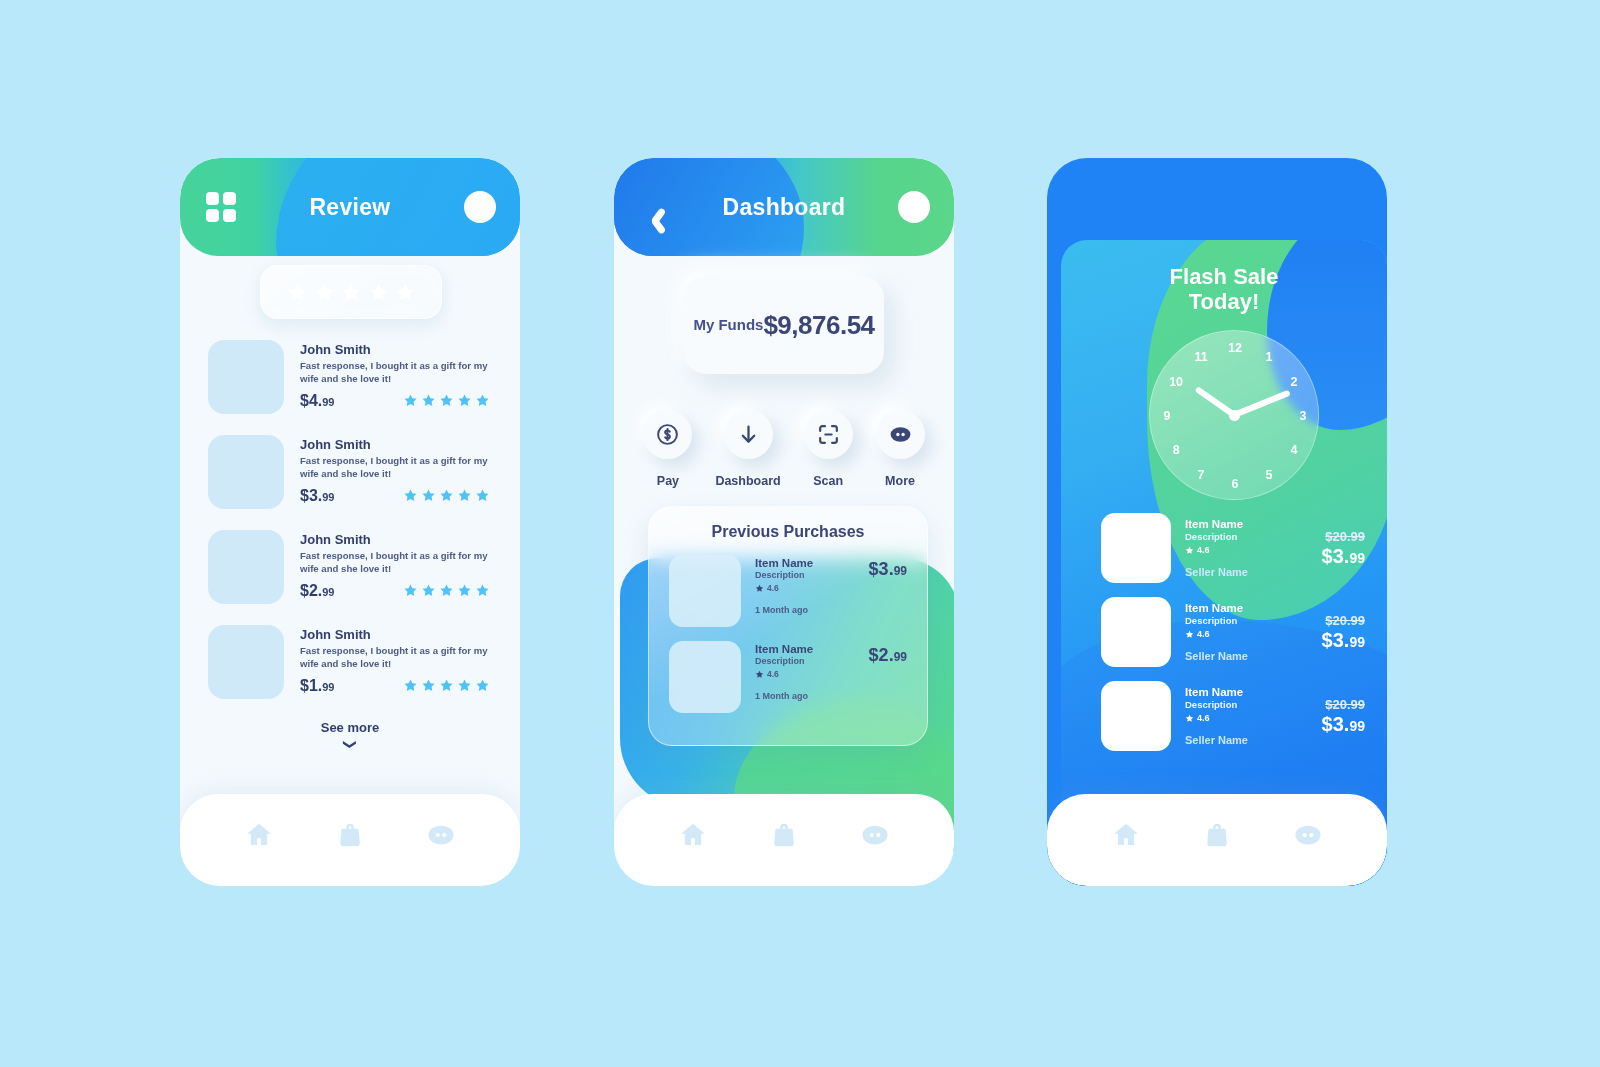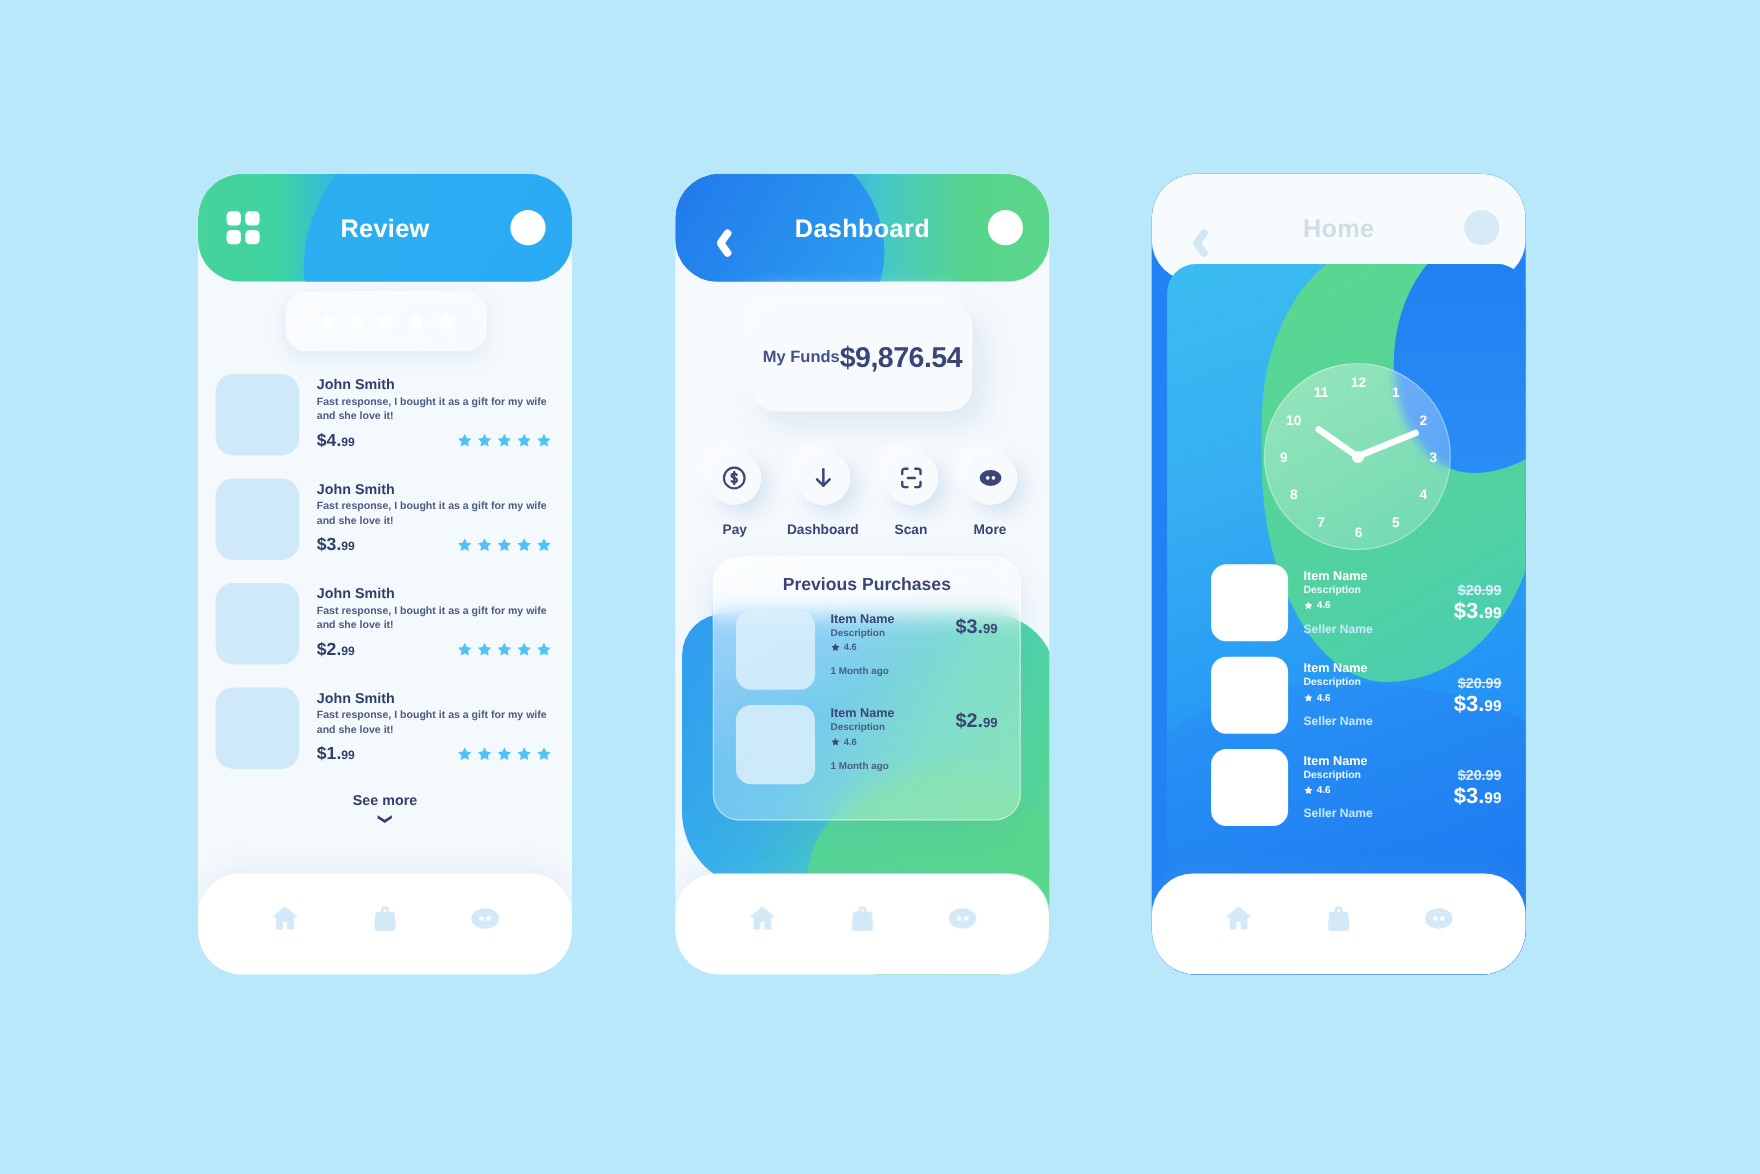--- a/index.html
+++ b/index.html
@@ -78,21 +78,21 @@
     background: linear-gradient(135deg, rgba(255,255,255,.55), rgba(255,255,255,.30));
     border: 1.5px solid rgba(255,255,255,.6);
     backdrop-filter: blur(6px);
     display:flex; align-items:center; justify-content:center; gap: 6px;
     box-shadow: 0 6px 18px rgba(100,160,200,.16);
   }
   .star { display:inline-block; width: 21px; height: 21px; }
   .star svg { width:100%; height:100%; display:block; }
 
   .review-list { position:absolute; top: 182px; left: 0; width: 340px; }
-  .review-row { display:flex; gap: 16px; padding: 0 16px; margin-bottom: 21px; }
+  .review-row { display:flex; gap: 16px; padding: 0 28px; margin-bottom: 21px; }
   .thumb { width: 76px; height: 74px; border-radius: 16px; background: #cfe9f8; flex: none; }
   .rev-body { flex: 1; padding-top: 2px; }
   .rev-name { font-size: 13px; font-weight: 700; color: #313f6e; margin-bottom: 3px; }
   .rev-text { font-size: 9.6px; line-height: 1.35; color: #4d5b86; font-weight: 600; margin-bottom: 6px; }
   .rev-foot { display:flex; align-items:center; justify-content: space-between; padding-right: 2px; }
   .price { font-size: 16px; font-weight: 700; color: #313f6e; }
   .price .cents { font-size: 11px; }
   .stars-sm { display:flex; gap: 3px; }
   .stars-sm .star { width: 15px; height: 15px; }
 
@@ -565,35 +565,30 @@
             <ellipse cx="12" cy="12" rx="10" ry="7.5"></ellipse>
             <circle cx="9.4" cy="12" r="1.7" fill="#fff"></circle>
             <circle cx="14.6" cy="12" r="1.7" fill="#fff"></circle>
           </svg>
       </div>
     </div>
   </div>
 
   <div class="phone" id="phone-home">
 
-    <div class="hdr" id="home-hdr">
-      <div class="hdr-left">
-        <span class="chev-left"></span>
-      </div>
-      <div class="hdr-title">Home</div>
-      <div class="hdr-right">
-        <div class="avatar"></div>
-      </div>
-    </div>
 
     <div class="home-hero">
       <div class="hero-green"></div>
       <div class="hero-blue-tr"></div>
       <div class="hero-blue-b"></div>
 
+      <div class="flash-title">
+        <div>Flash Sale</div>
+        <div>Today!</div>
+      </div>
 
       <div class="clock" id="clock">
         <div class="hand hour"></div>
         <div class="hand minute"></div>
         <div class="pin"></div>
       <div class="num" style="left: 85px; top: 17px;">12</div>
           <div class="num" style="left: 119px; top: 26.1103px;">1</div>
           <div class="num" style="left: 143.89px; top: 51px;">2</div>
           <div class="num" style="left: 153px; top: 85px;">3</div>
           <div class="num" style="left: 143.89px; top: 119px;">4</div>

